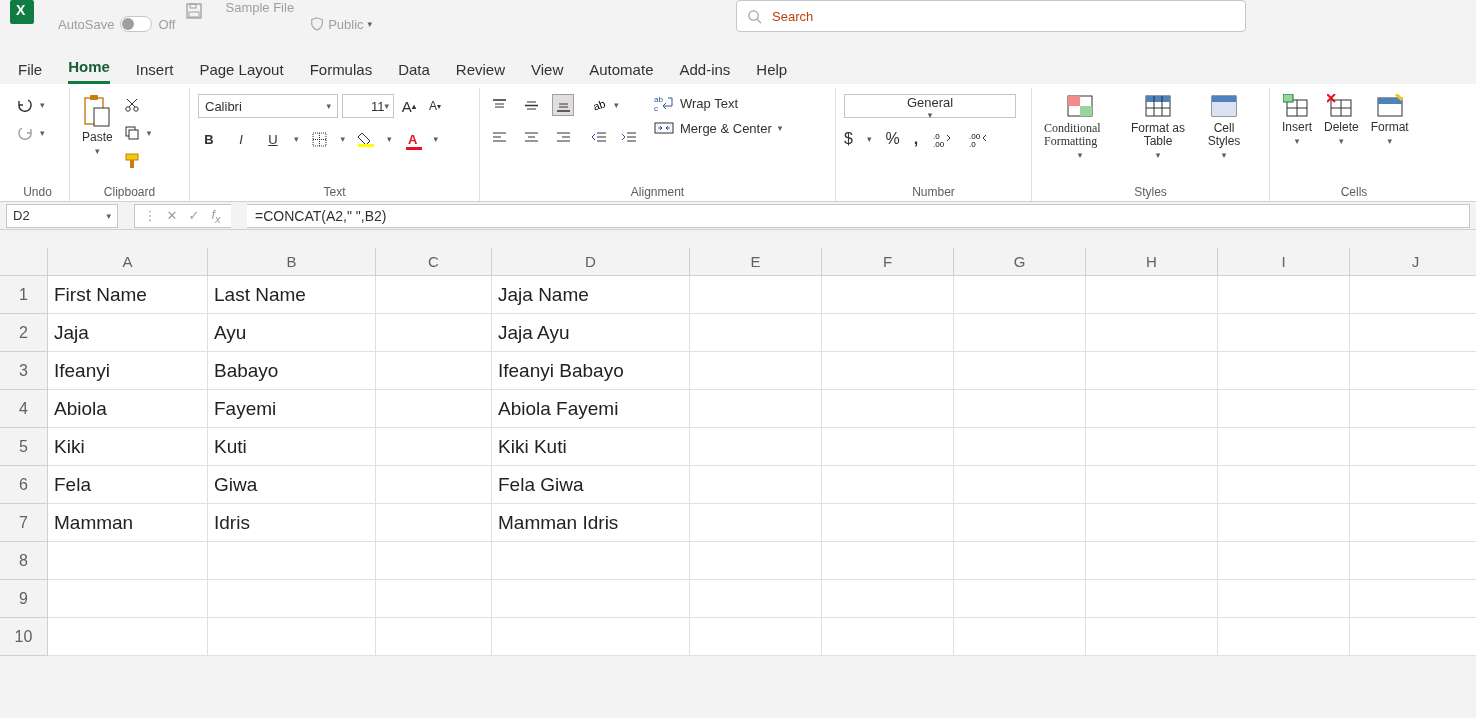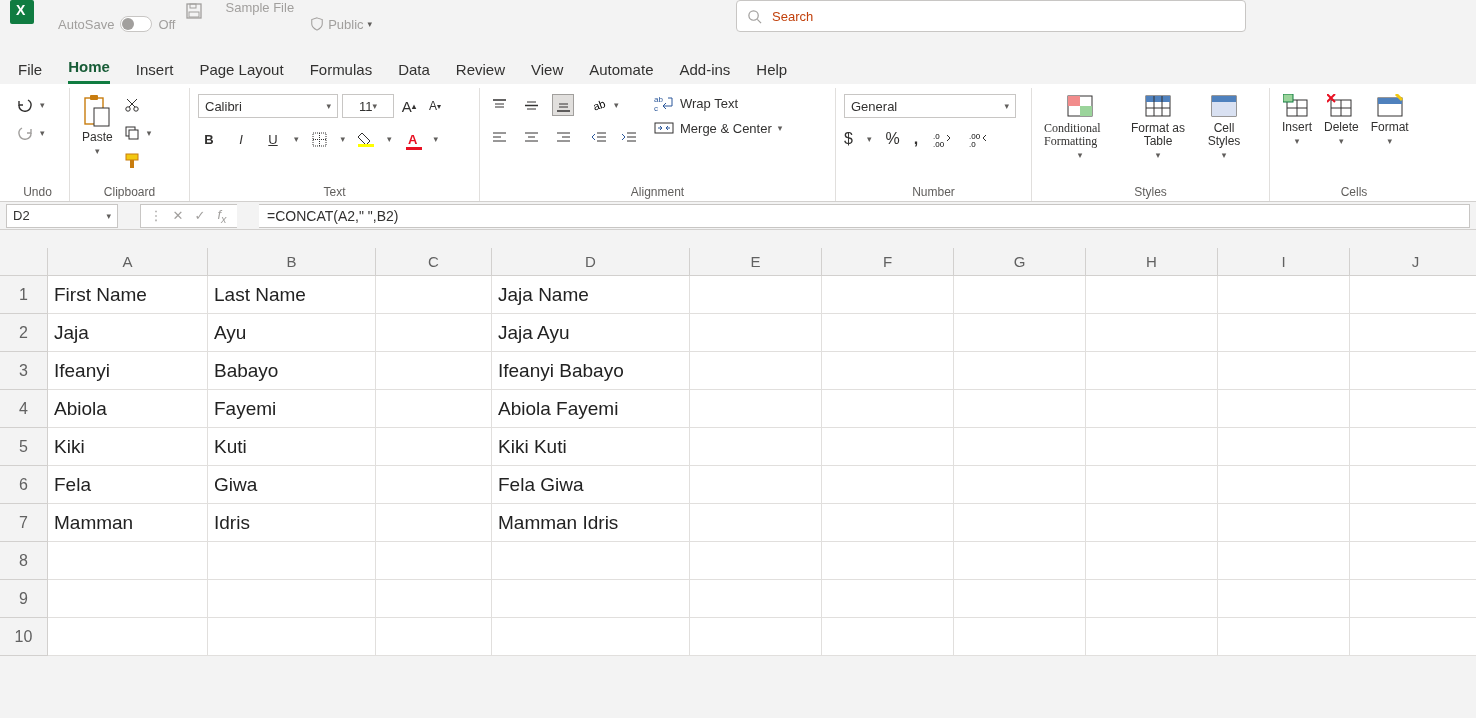--- a/index.html
+++ b/index.html
@@ -25,29 +25,29 @@
 .tab.active { font-weight:600; border-bottom:3px solid #107c41; color:#185c37;}
 
 
 .ribbon { background:#fff; border-bottom:1px solid #d2d0ce; display:flex; height:118px; padding:4px 6px 0 6px;}
 .group { border-right:1px solid #e1dfdd; padding:0 8px; display:flex; flex-direction:column; justify-content:space-between; }
 .group-body { flex:1; display:flex; align-items:flex-start; gap:4px; padding-top:6px;}
 .group-label { text-align:center; font-size:12px; color:#605e5c; padding:4px 0 2px 0; position:relative;}
 .btn-col { display:flex; flex-direction:column; align-items:center; gap:2px; font-size:12px; color:#323130; padding:0 4px; cursor:pointer;}
 .btn-sm { width:22px; height:22px; display:flex; align-items:center; justify-content:center; cursor:pointer;}
 .fontname { width:140px; height:24px; border:1px solid #c8c6c4; padding:0 6px; font-size:13px; background:#fff; display:flex; align-items:center; justify-content:space-between;}
-.fontsize { width:52px; height:24px; border:1px solid #c8c6c4; padding:4px 4px; font-size:13px; background:#fff; display:flex; align-items:center; justify-content:center;}
-.numfmt { width:172px; height:24px; border:1px solid #c8c6c4; padding:0 6px; background:#fff; display:flex; align-items:center; justify-content:space-between;}
+.fontsize { width:52px; height:24px; border:1px solid #c8c6c4; padding:4px 4px; font-size:13px; background:#fff; display:flex; align-items:center; justify-content:flex-end;}
+.numfmt { width:172px; height:24px; border:1px solid #c8c6c4; padding:0 6px; background:#fff; display:flex; align-items:center; justify-content:space-between;flex-direction:column;}
 .drop-caret{font-size:9px;color:#605e5c;}
 .row { display:flex; gap:4px; align-items:center;}
 .stack { display:flex; flex-direction:column; gap:6px;}
 .active-btn { border:1px solid #a19f9d; background:#e1dfdd; padding:1px;}
 
 
-.fbar { display:flex; align-items:center; height:28px; background:#f3f3f3; border-bottom:1px solid #d2d0ce; padding:4px 6px; gap:22px;}
+.fbar { display:flex; align-items:center; height:28px; background:#f3f3f3; border-bottom:1px solid #d2d0ce; padding:4px 6px; gap:16px;}
 .namebox { width:112px; height:24px; border:1px solid #c8c6c4; background:#fff; display:flex; align-items:center; padding:0 6px; justify-content:space-between; font-size:13px;}
 .fbar-btn { width:22px; height:22px; display:flex; align-items:center; justify-content:center; color:#a19f9d; cursor:pointer;}
 .formula-input { flex:1; height:24px; border:1px solid #c8c6c4; border-left:none; background:#fff; padding:0 8px; display:flex; align-items:center; font-size:14px;}
 
 
 .grid { display:flex; background:#fff;}
 .row-hdrs { display:flex; flex-direction:column;}
 .corner { width:48px; height:28px; background:#f3f3f3; border-right:1px solid #d2d0ce; border-bottom:1px solid #d2d0ce;}
 .row-hdr { width:48px; height:38px; background:#f3f3f3; border-right:1px solid #d2d0ce; border-bottom:1px solid #d2d0ce; display:flex; align-items:center; justify-content:center; font-size:16px; color:#616161;}
 .col-area { flex:1;}

